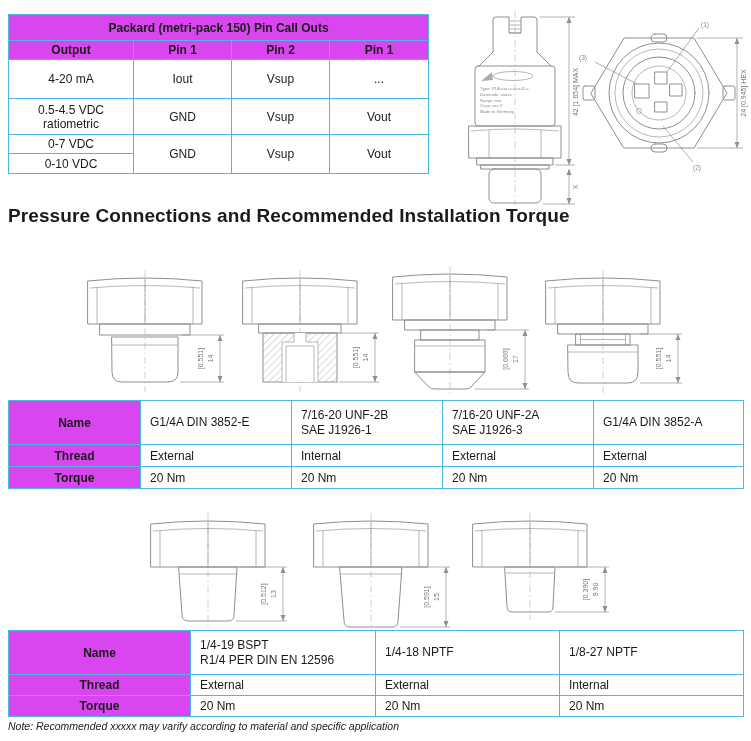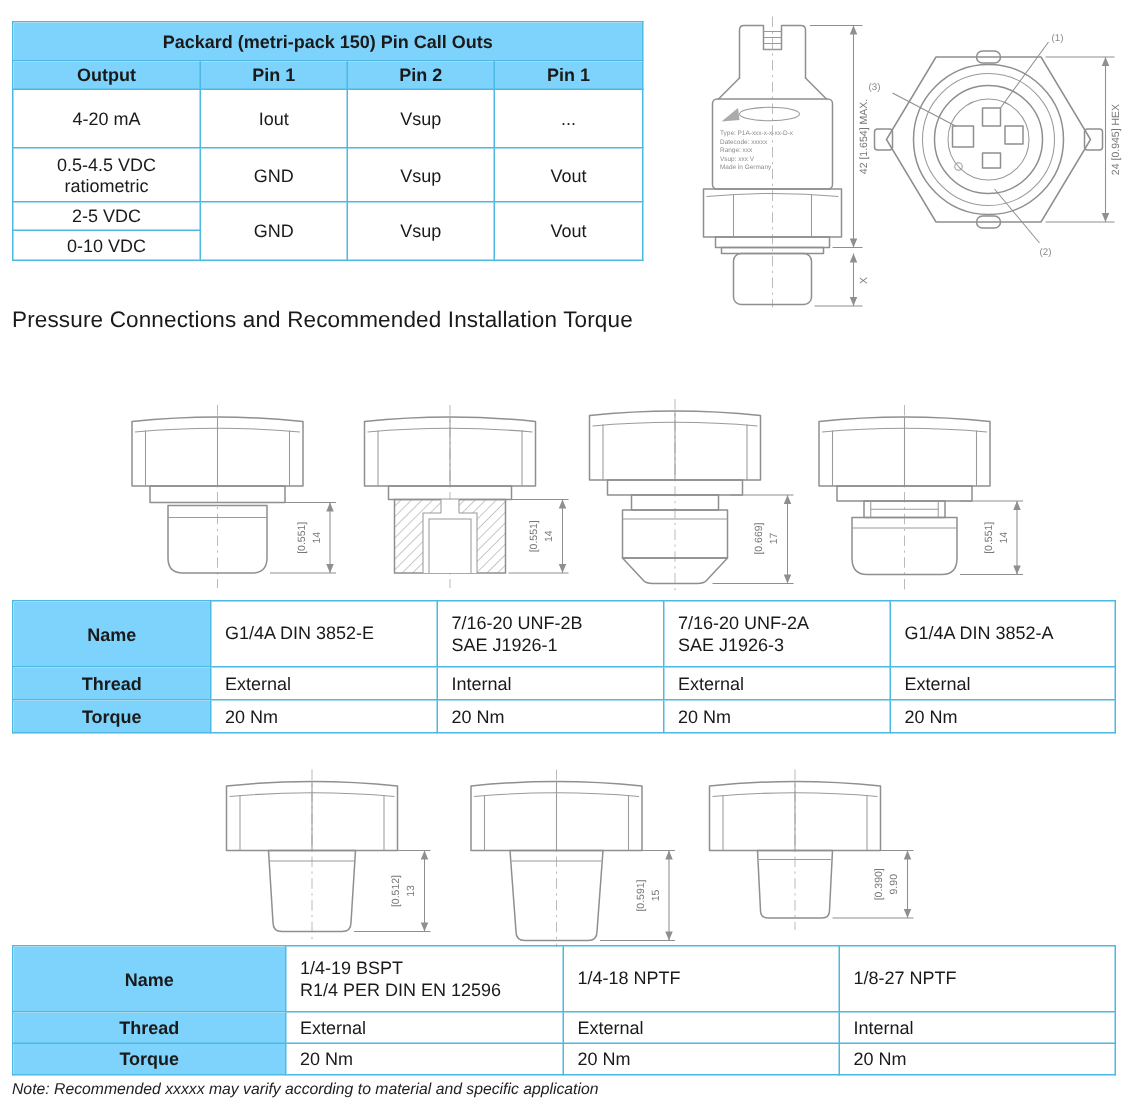--- a/index.html
+++ b/index.html
@@ -4,27 +4,27 @@
 <style>
   html,body{margin:0;padding:0;background:#fff;}
   body{width:751px;height:741px;position:relative;overflow:hidden;
        font-family:"Liberation Sans",sans-serif;color:#1a1a1a;}
   .abs{position:absolute;}
 
   
   table{border-collapse:collapse;table-layout:fixed;}
   td,th{border:1.5px solid #4cb9e2;font-size:12px;vertical-align:middle;
         padding:2px 4px;overflow:hidden;}
-  .hdr{background:#7dd3fc;font-weight:bold;text-align:center;}
+  .hdr{background:#d946ef;font-weight:bold;text-align:center;}
   .ctr{text-align:center;background:#fff;}
   .lft{text-align:left;background:#fff;padding-left:9px;}
   .name-cell{line-height:1.25;}
 
   
-  .section-heading{font-size:15px;font-weight:normal;letter-spacing:0.1px;}
+  .section-heading{font-size:19px;font-weight:bold;letter-spacing:0.1px;}
   .note{font-size:10.5px;font-style:italic;color:#222;}
 
   
   .ln{fill:none;stroke:#8f8f8f;stroke-width:1;stroke-linejoin:round;stroke-linecap:round;}
   .lnt{fill:none;stroke:#9a9a9a;stroke-width:0.7;}
   .cl{fill:none;stroke:#b3b3b3;stroke-width:0.6;stroke-dasharray:7 3 1.5 3;}
   .dimln{fill:none;stroke:#8f8f8f;stroke-width:0.7;}
   .arr{fill:#8f8f8f;stroke:none;}
   .dimtx{font-family:"Liberation Sans",sans-serif;font-size:7px;fill:#777;}
   .smtx{font-family:"Liberation Sans",sans-serif;font-size:4.3px;fill:#8a8a8a;}
@@ -56,21 +56,21 @@
     <td class="ctr">Vsup</td>
     <td class="ctr">...</td>
   </tr>
   <tr style="height:36px">
     <td class="ctr">0.5-4.5 VDC ratiometric</td>
     <td class="ctr">GND</td>
     <td class="ctr">Vsup</td>
     <td class="ctr">Vout</td>
   </tr>
   <tr style="height:19px">
-    <td class="ctr">2-5 VDC</td>
+    <td class="ctr">0-7 VDC</td>
     <td class="ctr" rowspan="2">GND</td>
     <td class="ctr" rowspan="2">Vsup</td>
     <td class="ctr" rowspan="2">Vout</td>
   </tr>
   <tr style="height:20px">
     <td class="ctr">0-10 VDC</td>
   </tr>
 </tbody>
   </table>
 

